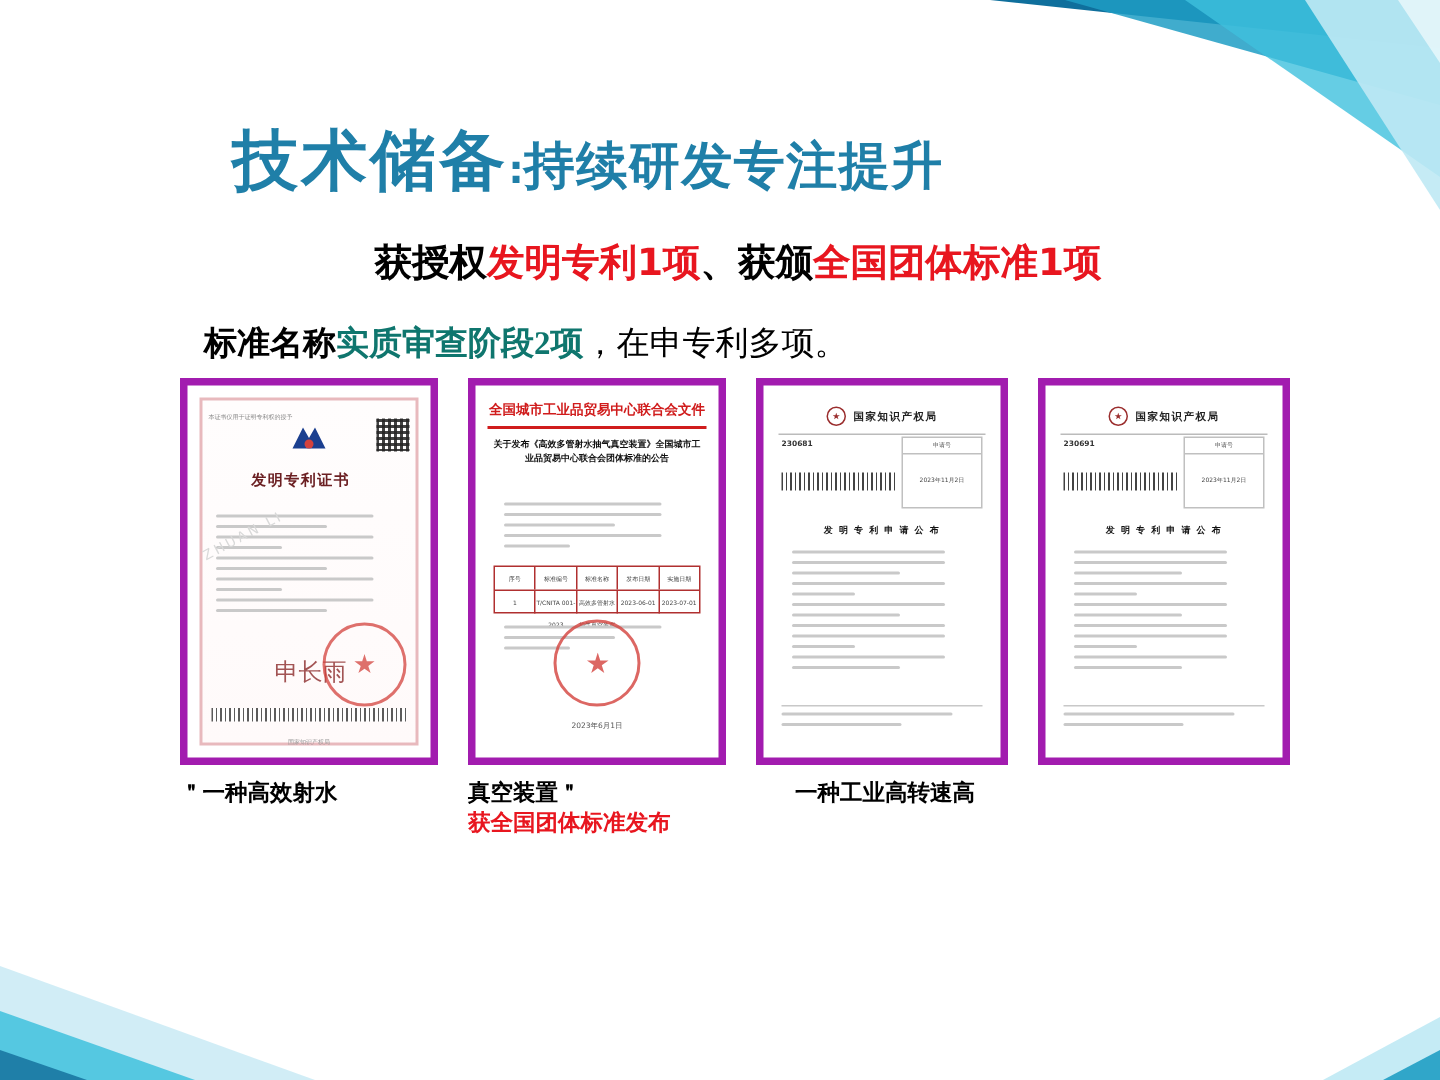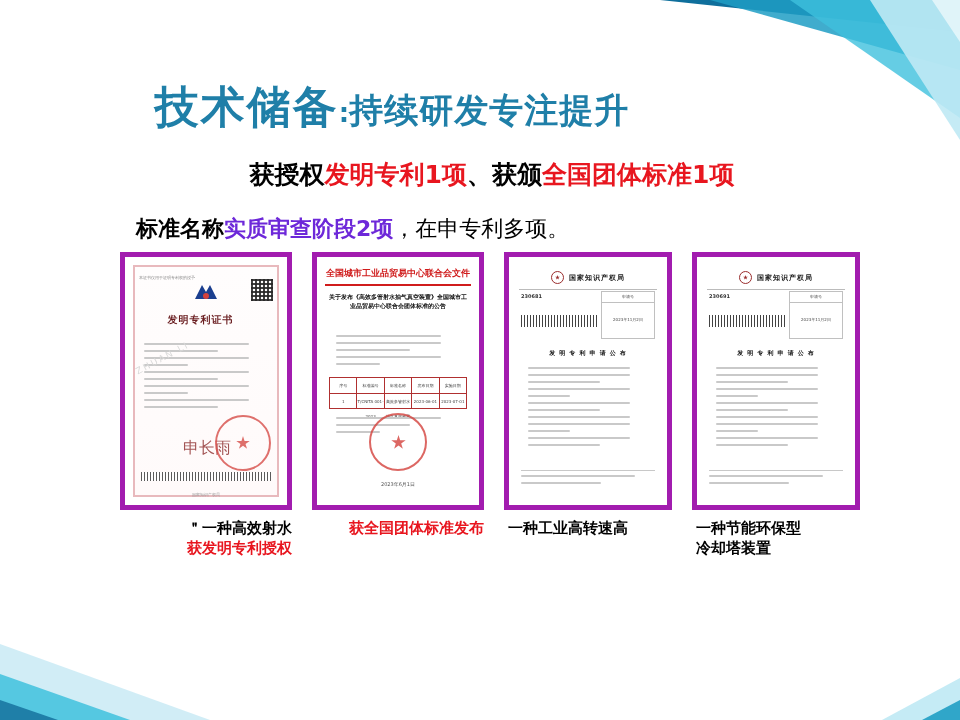--- a/index.html
+++ b/index.html
@@ -69,21 +69,21 @@
 
   .subline {
     position: absolute;
     top: 214px;
     left: 136px;
     font-size: 22px;
     font-weight: bold;
     color: #000000;
     white-space: nowrap;
   }
-  .subline .sl-red { color: #6d28d9; }
+  .subline .sl-red { color: #0f766e; font-family: Liberation Serif, serif; }
   .subline .sl-normal { font-weight: normal; }
 
   
   .cert-row {
     position: absolute;
     top: 252px;
     left: 120px;
     width: 726px;
     height: 330px;
     display: flex;
@@ -117,28 +117,28 @@
     background: #c9c9c9;
     margin-bottom: 5px;
     border-radius: 1px;
   }
   .lines i.s { width: 60%; }
   .lines i.m { width: 85%; }
   .lines i.xs { width: 35%; }
 
   .cert-caption {
     margin-top: 8px;
-    text-align: right;
+    text-align: left;
     font-size: 15px;
     line-height: 1.35;
     color: #000000;
     font-weight: bold;
   }
   .cert-caption.left {
-    text-align: left;
+    text-align: center;
     padding-left: 4px;
   }
   .cert-caption .cap-red {
     color: #e8161f;
     font-weight: bold;
   }
 
   
   .c1-frame {
     position: absolute;
@@ -425,21 +425,20 @@
           <i class="s"></i>
       </div>
       <div class="watermark" style="top:96px;left:8px">ZHUAN LI</div>
       <div class="c1-sign">申长雨</div>
       <div class="c1-seal"></div>
       <div class="c1-barcode"></div>
       <div class="c1-foot">国家知识产权局</div>
     </div>
     <div class="cert-caption">
       <div>＂一种高效射水</div>
-      <div class="cap-red">获发明专利授权</div>
     </div>
   </div>
 
   <div class="cert">
     <div class="cert-img">
       <div class="c2-head">全国城市工业品贸易中心联合会文件</div>
       <div class="c2-title">关于发布《高效多管射水抽气真空装置》全国城市工业品贸易中心联合会团体标准的公告</div>
       <div class="lines" style="top:78px">
         <i class="m"></i>
           <i class="m"></i>
@@ -465,20 +464,21 @@
       </div>
       <div class="lines" style="top:160px">
         <i class="m"></i>
           <i class="s"></i>
           <i class="xs"></i>
       </div>
       <div class="c2-seal"></div>
       <div style="position:absolute;bottom:18px;left:0;right:0;text-align:center;font-size:5px;color:#555">2023年6月1日</div>
     </div>
     <div class="cert-caption">
+      <div>真空装置＂</div>
       <div class="cap-red">获全国团体标准发布</div>
     </div>
   </div>
 
   <div class="cert">
     <div class="cert-img narrow">
       <div class="c3-head">
         <span class="c3-emblem"></span>
         <span class="c3-office">国家知识产权局</span>
       </div>
@@ -542,19 +542,15 @@
         <i class="m"></i>
           <i class="s"></i>
       </div>
       <div class="c3-foot">
         <div class="lines" style="position:static;left:0;right:0">
           <i class="m"></i>
             <i class="s"></i>
         </div>
       </div>
     </div>
-    <div class="cert-caption left">
-      <div>一种节能环保型</div>
-      <div>冷却塔装置</div>
-    </div>
   </div>
 
 </div>
 
 </body></html>

